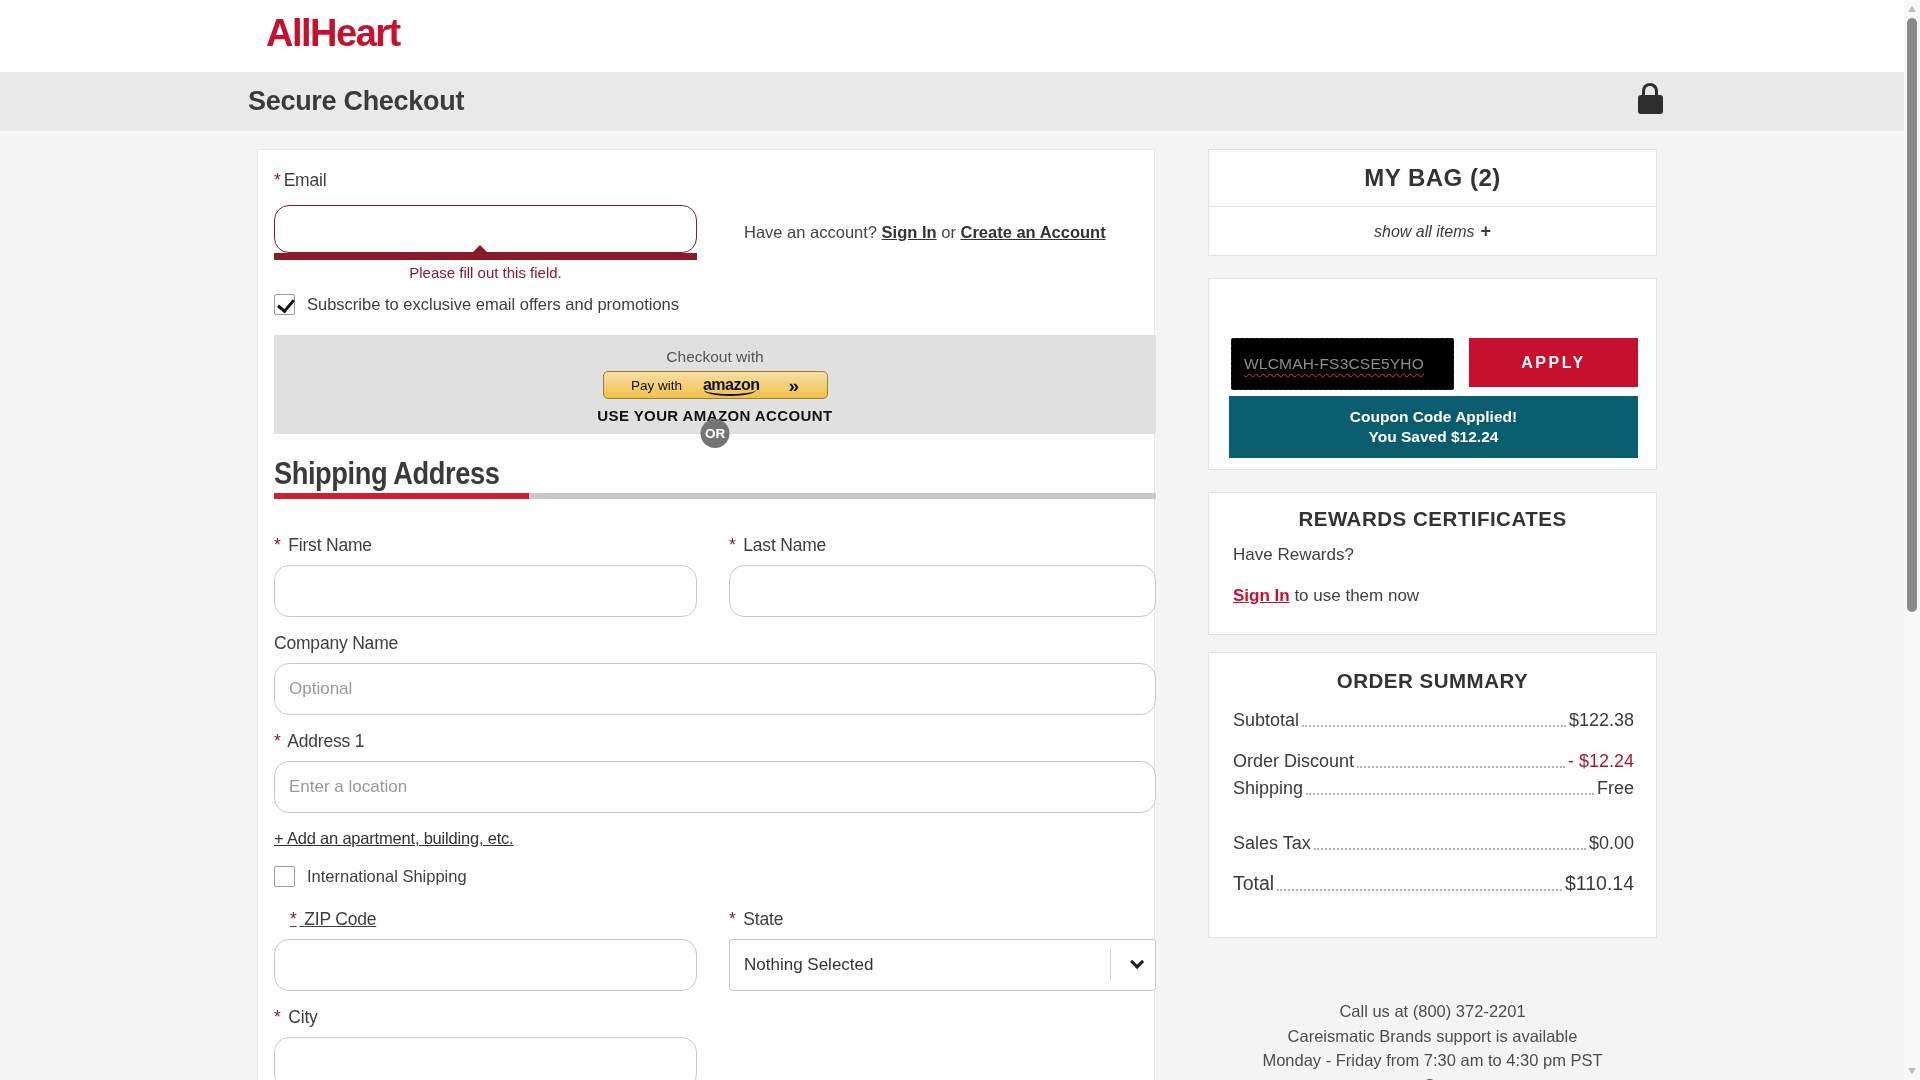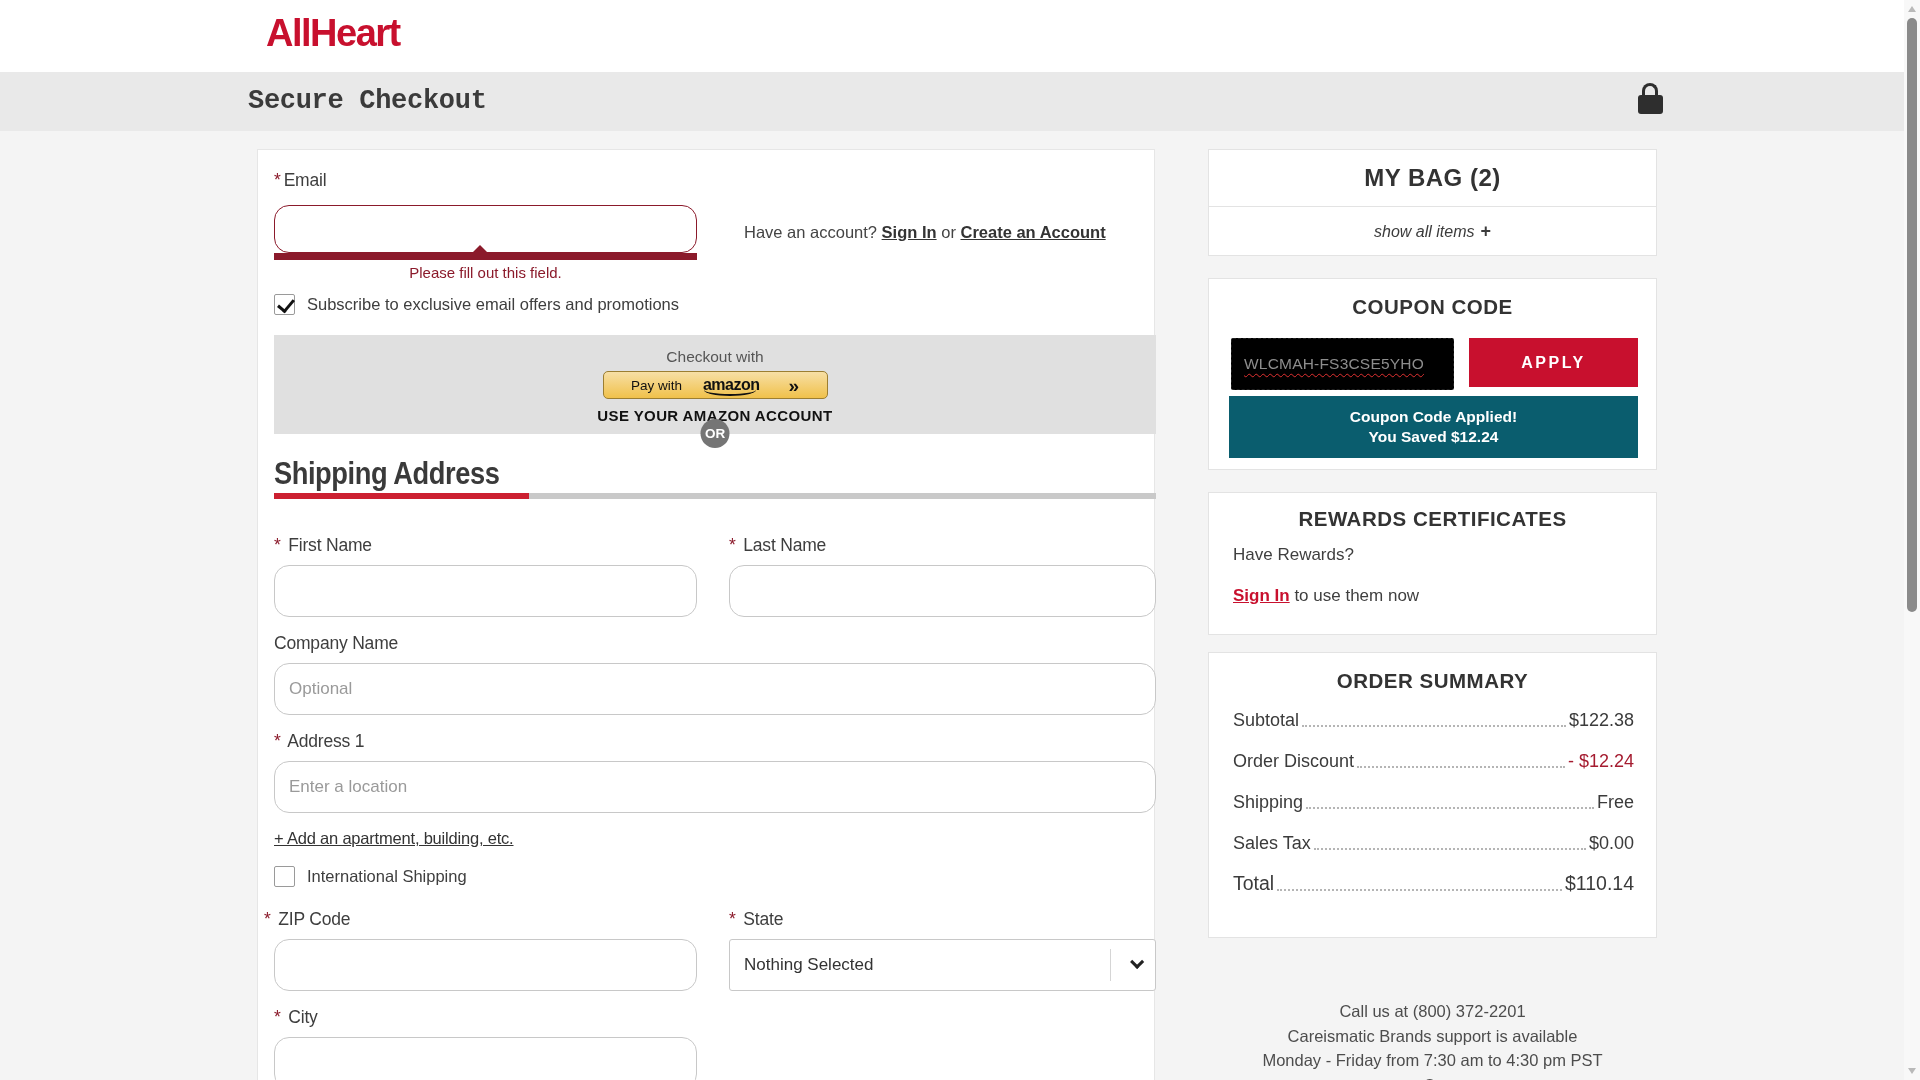--- a/index.html
+++ b/index.html
@@ -2,21 +2,21 @@
 <html><head>
 <meta charset="utf-8">
 <style>
   * { margin:0; padding:0; box-sizing:border-box; }
   html,body { width:1920px; height:1080px; overflow:hidden; }
   body { background:#f4f4f4; font-family:"Liberation Sans", sans-serif; color:#3e3e3e; position:relative; }
 
   
   .top-header { position:absolute; left:0; top:0; width:1904px; height:72px; background:#ffffff; }
   .logo { position:absolute; left:266px; top:12px; font-size:38px; font-weight:800; color:#c8102e; letter-spacing:-1.5px; }
-  .checkout-bar { position:absolute; left:0; top:72px; width:1904px; height:59px; background:#e9e9e9;font-family:Liberation Mono, monospace; }
+  .checkout-bar { position:absolute; left:0; top:72px; width:1904px; height:59px; background:#e9e9e9; }
   .checkout-title { position:absolute; left:248px; top:0; height:59px; line-height:59px; font-size:27px; font-weight:700; color:#3b3b3b; letter-spacing:-0.3px; }
   .lock { position:absolute; left:1636px; top:11px; width:28px; }
   .lock .shackle { width:16px; height:13px; border:3.5px solid #2e2e2e; border-bottom:none; border-radius:8px 8px 0 0; margin:0 auto; }
   .lock .lock-body { width:25px; height:19px; background:#2e2e2e; border-radius:3px; margin:-1px auto 0; }
 
   
   .main-card { position:absolute; left:257px; top:149px; width:898px; height:960px; background:#fff; border:1px solid #e6e6e6; }
   .field-label { position:absolute; font-size:17.5px; color:#3e3e3e; letter-spacing:-0.2px; }
   .req { color:#8b1a2b; margin-right:3px; }
   .txt-input { position:absolute; height:52px; border:1px solid #c8c8c8; border-radius:15px; background:#fff; font-family:"Liberation Sans",sans-serif; font-size:17px; color:#333; padding:0 14px; outline:none; }
@@ -156,21 +156,21 @@
   <div class="field-label" style="left:16px; top:581px;"><span class="req">*</span> <span>Address 1</span></div>
   <input class="txt-input" style="left: 16px; top: 611px; width: 882px;" placeholder="Enter a location">
 
   <a class="apt-link">+ Add an apartment, building, etc.</a>
 
   <div class="check-row" style="top:716px;">
     <div class="checkbox"></div>
     <span class="cb-label">International Shipping</span>
   </div>
 
-  <div class="field-label" style="left:6px; top:759px;"><span class="req">*</span> <span>ZIP Code</span></div>
+  <div class="field-label" style="left:32px; top:759px;text-decoration:underline;"><span class="req">*</span> <span>ZIP Code</span></div>
   <div class="field-label" style="left:471px; top:759px;"><span class="req">*</span> <span>State</span></div>
   <input class="txt-input" style="left: 16px; top: 789px; width: 423px;">
   <div class="select-box">
     <span class="sel-text">Nothing Selected</span>
     <span class="sel-div"></span>
     <span class="chev"></span>
   </div>
 
   <div class="field-label" style="left:16px; top:857px;"><span class="req">*</span> <span>City</span></div>
   <input class="txt-input" style="left: 16px; top: 887px; width: 423px;">
@@ -179,21 +179,20 @@
 <div class="sidebar">
 
   <div class="side-card bag-card">
     <div class="card-title bag-title">MY BAG (2)</div>
     <div class="bag-showall">
       <span>show all items</span><span class="plus">+</span>
     </div>
   </div>
 
   <div class="side-card coupon-card">
-    <div class="card-title coupon-title">COUPON CODE</div>
     <div class="coupon-input">
       <span>WLCMAH-FS3CSE5YHO</span>
     </div>
     <button class="apply-btn">APPLY</button>
     <div class="applied-banner">
       <div>Coupon Code Applied!</div>
       <div>You Saved $12.24</div>
     </div>
   </div>
 
@@ -210,21 +209,21 @@
     <div class="sum-row" style="top:57px;">
       <span>Subtotal</span>
         <span class="leader"></span>
         <span class="val">$122.38</span>
     </div>
     <div class="sum-row neg" style="top:98px;">
       <span>Order Discount</span>
         <span class="leader"></span>
         <span class="val">- $12.24</span>
     </div>
-    <div class="sum-row" style="top:139px;justify-content:space-between;">
+    <div class="sum-row" style="top:125px;justify-content:space-between;">
       <span>Shipping</span>
         <span class="leader"></span>
         <span class="val">Free</span>
     </div>
     <div class="sum-row" style="top:180px;">
       <span>Sales Tax</span>
         <span class="leader"></span>
         <span class="val">$0.00</span>
     </div>
     <div class="sum-row total" style="top:219px;">

